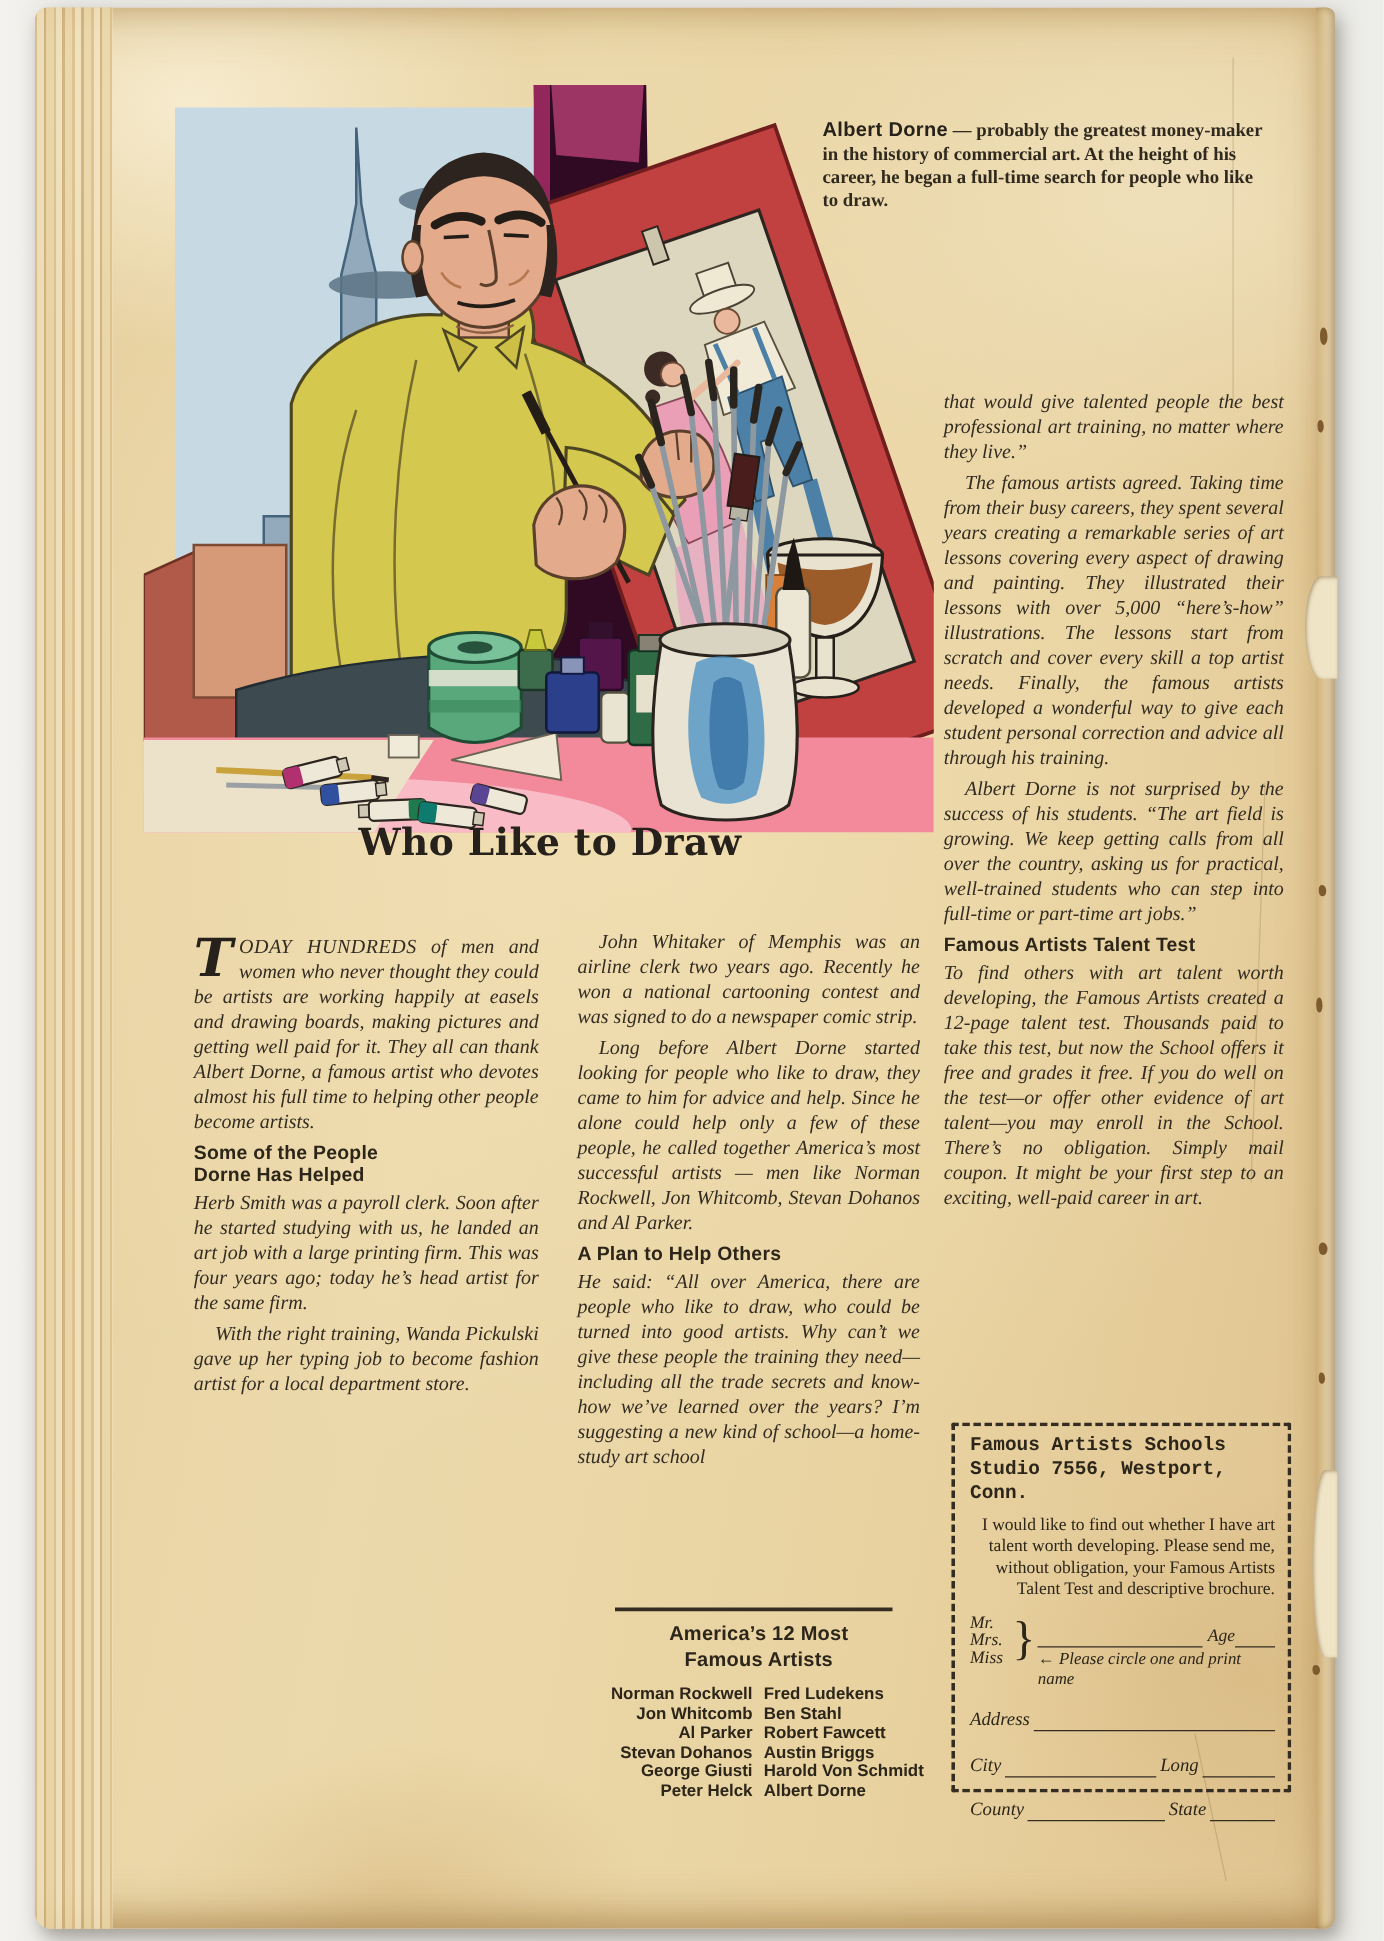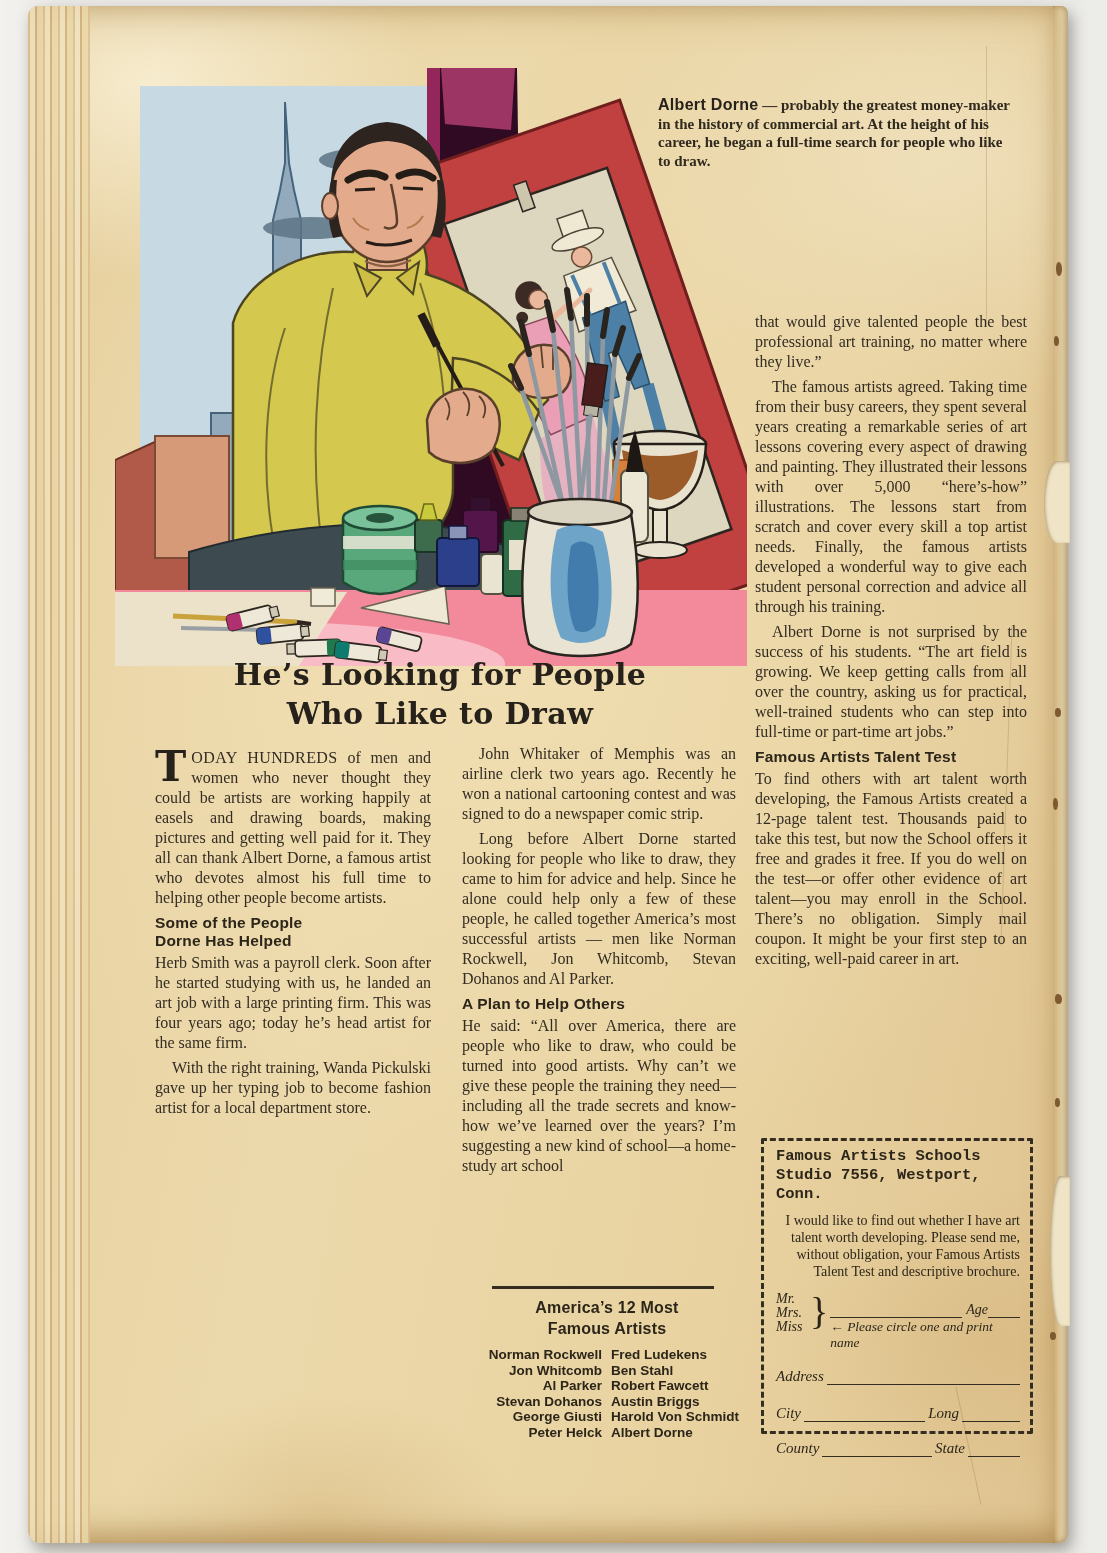--- a/index.html
+++ b/index.html
@@ -48,21 +48,21 @@
   }
   .caption .cap-bold{font-family:"Liberation Sans",sans-serif;font-size:16px;letter-spacing:.3px;color:#26211a;}
 
   .headline{
     position:absolute;left:150px;top:655px;width:580px;text-align:center;
     font-family:"DejaVu Serif",serif;font-weight:700;font-size:30px;line-height:39px;
     color:#26211a;letter-spacing:.4px;
   }
 
   .col{position:absolute;text-align:justify;font-size:16px;line-height:20px;color:#332c22;}
-  .col p{margin:0 16px 5px 0;}
+  .col p{margin:0 16px 5px 0;font-style:italic;}
   .col p.ind{text-indent:17px;}
   .sec-head{
     font-family:"Liberation Sans",sans-serif;font-weight:bold;font-size:15.5px;line-height:18px;
     margin:6px 0 3px 0;color:#2c2519;letter-spacing:.2px;text-align:left;
   }
   .dropcap{
     float:left;font-family:"DejaVu Serif",serif;font-weight:700;
     font-size:42px;line-height:33px;padding:2px 5px 0 0;color:#26211a;
   }
   .smallcaps{text-transform:uppercase;font-size:16px;letter-spacing:.4px;}
@@ -304,21 +304,20 @@
     <path d="M442,462 C432,502 434,544 446,570 C462,578 476,576 490,568 C500,540 498,498 488,464 C472,455 456,455 442,462 Z" fill="#4f93c4" opacity="0.8"></path>
     <path d="M456,478 C450,510 452,544 460,562 C468,566 474,564 480,558 C486,534 484,500 478,478 C470,472 462,472 456,478 Z" fill="#2e6ba2" opacity="0.7"></path>
   </g>
 </svg>
 
 <div class="caption">
   <span class="cap-bold">Albert Dorne</span><span> — probably the greatest money-maker in the history of commercial art. At the height of his career, he began a full-time search for people who like to draw.</span>
 </div>
 
 <div class="headline">
-  <div>He’s Looking for People</div>
   <div>Who Like to Draw</div>
 </div>
 
 <div class="col" style="left:155px;top:748px;width:292px;">
   <p><span class="dropcap">T</span><span class="smallcaps">oday hundreds</span><span> of men and women who never thought they could be artists are working happily at easels and drawing boards, making pictures and getting well paid for it. They all can thank Albert Dorne, a famous artist who devotes almost his full time to helping other people become artists.</span></p>
   <div class="sec-head">
     <div>Some of the People</div>
     <div>Dorne Has Helped</div>
   </div>
   <p>Herb Smith was a payroll clerk. Soon after he started studying with us, he landed an art job with a large printing firm. This was four years ago; today he’s head artist for the same firm.</p>

